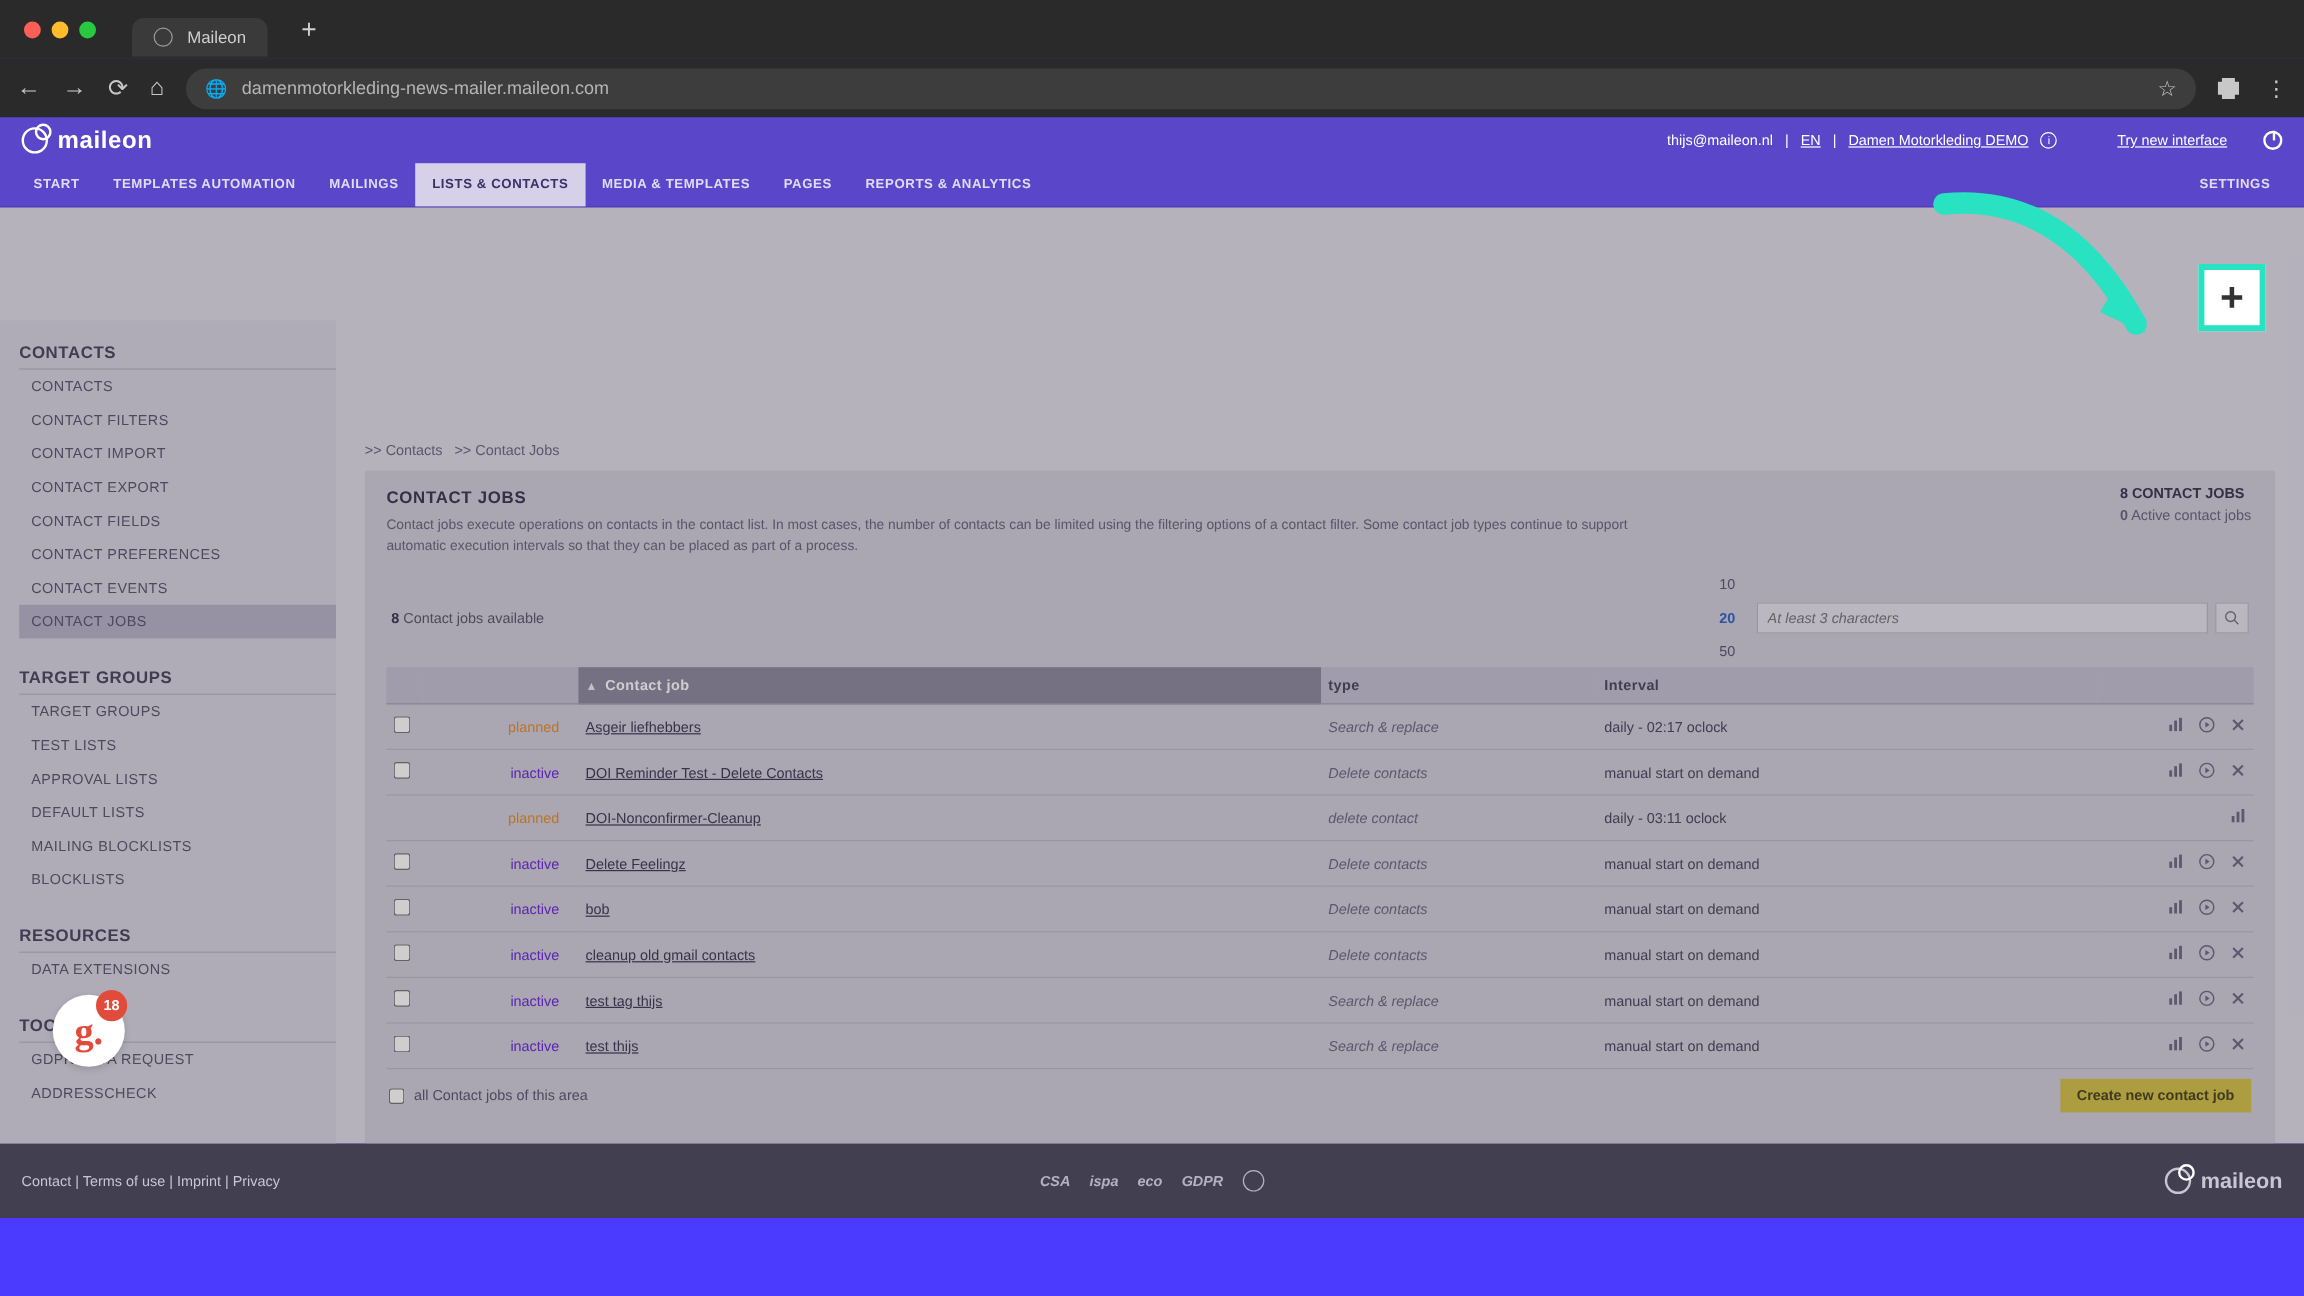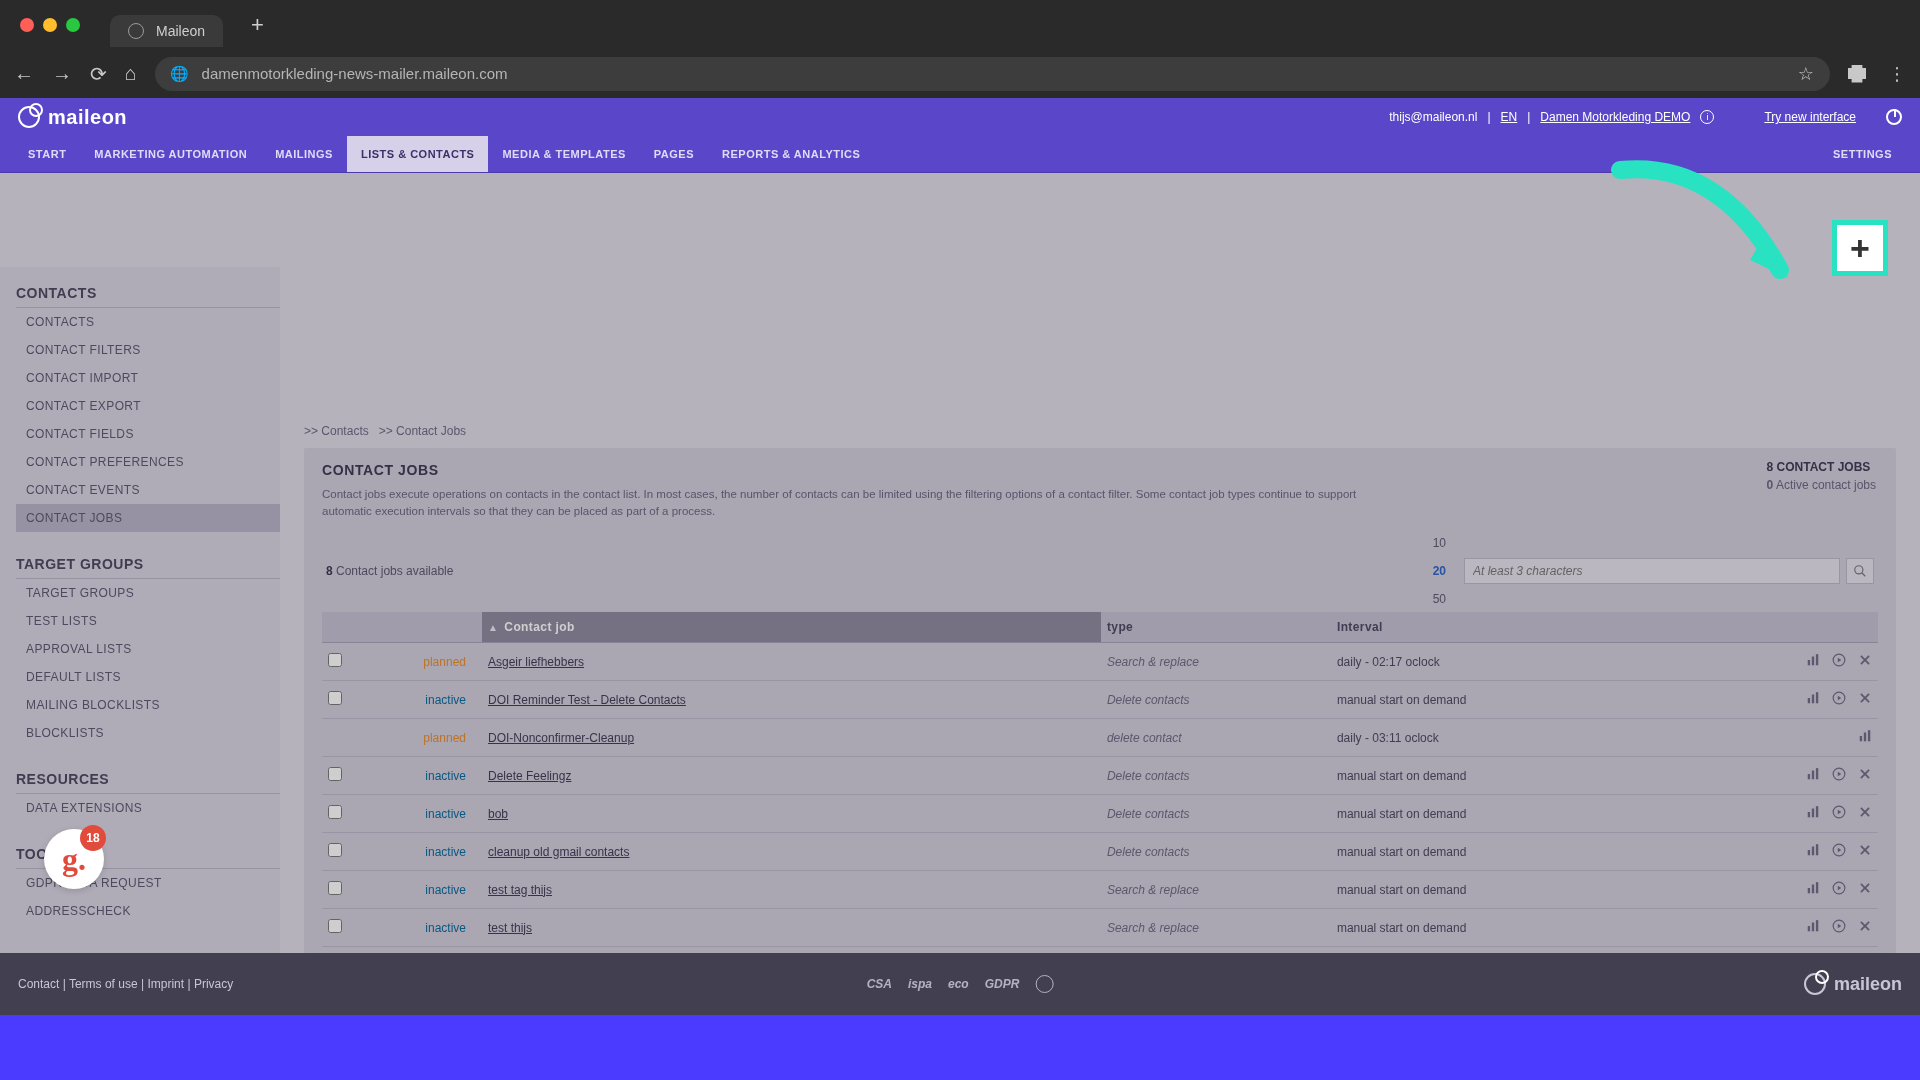--- a/index.html
+++ b/index.html
@@ -68,21 +68,21 @@
 .search-btn { width:28px; height:26px; background:#e6e2ee; border:1px solid #bcb6c8; margin-left:6px; display:flex; align-items:center; justify-content:center; }
 
 table { width:100%; border-collapse:collapse; font-size:12px; color:#4b4660; }
 thead th { text-align:left; padding:8px 6px; background:#c5bfd2; font-weight:700; border-bottom:1px solid #a7a0b6; letter-spacing:.4px; }
 thead th.job { background:#8f889e; color:#fff; }
 thead th.cb { width:30px; background:#c5bfd2; }
 thead th .arrow { font-size:10px; color:#efecf4; margin-right:6px; }
 tbody td { padding:10px 6px; border-bottom:1px solid #bdb7c9; }
 .cb input { width:14px; height:14px; }
 .status-planned { color:#e98c2b; }
-.status-inactive { color:#0369a1; }
+.status-inactive { color:#6d28d9; }
 .jobname { text-decoration:underline; font-weight:400; color:#3e3956; }
 .type-i { font-style:italic; color:#6e6884; }
 .row-actions { display:flex; gap:12px; justify-content:flex-end; font-size:14px; color:#6e6884; }
 .row-actions span { cursor:pointer; }
 
 .footer-row { display:flex; align-items:center; padding:8px 2px 20px 2px; font-size:12px; color:#5b5670; }
 .footer-row input { margin-right:8px; }
 .create-btn { margin-left:auto; background:#d4c14a; color:#4a431e; padding:7px 14px; font-weight:700; font-size:12px; border:none; }
 
 
@@ -151,21 +151,21 @@
       <span>|</span>
       <a>Damen Motorkleding DEMO</a>
       <span class="info-ico">i</span>
       <a style="margin-left:40px;">Try new interface</a>
       <span class="power-ico" style="margin-left:20px;"></span>
     </div>
   </div>
 
   <div class="navbar" id="navbar">
       <div class="nav-item">START</div>
-      <div class="nav-item">MARKETING AUTOMATION</div>
+      <div class="nav-item">TEMPLATES AUTOMATION</div>
       <div class="nav-item">MAILINGS</div>
       <div class="nav-item active">LISTS &amp; CONTACTS</div>
       <div class="nav-item">MEDIA &amp; TEMPLATES</div>
       <div class="nav-item">PAGES</div>
       <div class="nav-item">REPORTS &amp; ANALYTICS</div>
       <div class="nav-item nav-settings">SETTINGS</div>
     </div>
 
   <div class="main">
     <div class="sidebar" id="sidebar">
@@ -433,20 +433,25 @@
                     <span><svg width="14" height="14" viewBox="0 0 24 24">
                         <line x1="5" y1="5" x2="19" y2="19" stroke="#6e6884" stroke-width="3"></line>
                         <line x1="19" y1="5" x2="5" y2="19" stroke="#6e6884" stroke-width="3"></line>
                       </svg></span>
                   </div>
                 </td>
               </tr>
             </tbody>
         </table>
 
+        <div class="footer-row">
+          <input type="checkbox" style="">
+          <span>all Contact jobs of this area</span>
+          <button class="create-btn">Create new contact job</button>
+        </div>
       </div>
     </div>
 
     <div class="g-badge">
       <span class="g">g.</span>
       <span class="dot">18</span>
     </div>
 
     <div class="dim"></div>
   </div>

